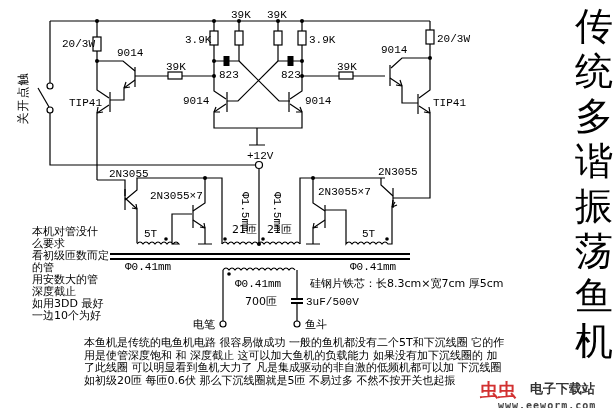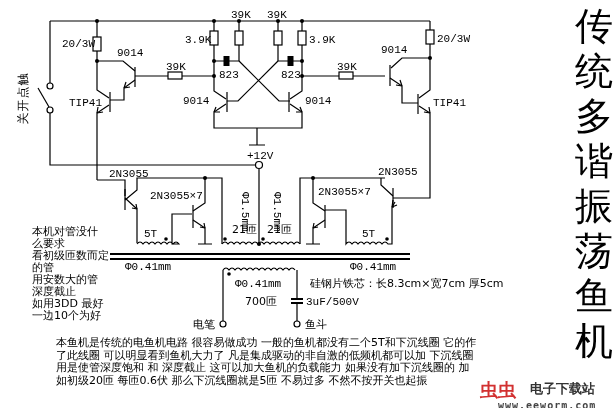--- a/index.html
+++ b/index.html
@@ -14,21 +14,21 @@
   .dot { fill:#000; }
   .term { stroke:#000; stroke-width:1.2; fill:#fff; }
   .title-col { position:absolute; left:590px; top:4px; width:26px;
                font-family: "DejaVu Serif", "Liberation Serif", serif; font-size:38px; line-height:45px; }
   .title-col span { display:block; width:40px; margin-left:-16px; text-align:center; }
   .notes { position:absolute; left:4px; top:226px; width:74px;
            font-family: "DejaVu Sans", "Liberation Sans", sans-serif; font-size:11px; line-height:12px; }
   .notes div { white-space:nowrap;margin-left:28px; }
   .para { position:absolute; left:56px; top:337px; width:490px;
           font-family: "DejaVu Sans", "Liberation Sans", sans-serif; font-size:11px; line-height:12.5px; }
-  .para div { white-space:nowrap; overflow:hidden; }
+  .para div { white-space:nowrap; overflow:hidden;margin-left:28px; }
   .wm { position:absolute; left:480px; top:376px; width:136px; height:40px; }
   .wm .brand { position:absolute; left:0; top:2px; font-family:"DejaVu Sans", sans-serif; font-weight:bold; font-size:18px; color:#d23030; }
   .wm .site { position:absolute; left:50px; top:4px; font-family:"DejaVu Sans", sans-serif; font-weight:bold; font-size:13px; color:#333; }
   .wm .url { position:absolute; left:18px; top:24px; font-family:"DejaVu Sans Mono", monospace; font-weight:bold; font-size:10px; color:#444; letter-spacing:1px; }
   .switch-label { position:absolute; left:16px; top:72px; width:14px;
                   font-family:"DejaVu Sans", sans-serif; font-size:12px; line-height:13px; }
   .switch-label span { display:block; transform:rotate(-90deg); }
 </style>
 </head>
 <body>
@@ -207,22 +207,22 @@
   <div>看初级匝数而定</div>
   <div>的管</div>
   <div>用安数大的管</div>
   <div>深度截止</div>
   <div>如用3DD 最好</div>
   <div>一边10个为好</div>
 </div>
 
 <div class="para">
   <div>本鱼机是传统的电鱼机电路 很容易做成功 一般的鱼机都没有二个5T和下沉线圈 它的作</div>
+  <div>用是使管深度饱和 和 深度截止 这可以加大鱼机的负载能力 如果没有加下沉线圈的 加</div>
   <div>了此线圈 可以明显看到鱼机大力了 凡是集成驱动的非自激的低频机都可以加 下沉线圈</div>
-  <div>用是使管深度饱和 和 深度截止 这可以加大鱼机的负载能力 如果没有加下沉线圈的 加</div>
   <div>如初级20匝 每匝0.6伏 那么下沉线圈就是5匝 不易过多 不然不按开关也起振</div>
 </div>
 
 <div class="wm">
   <span class="brand">虫虫</span>
   <span class="site">电子下载站</span>
   <span class="url">www.eeworm.com</span>
 </div>
 
 </body></html>

